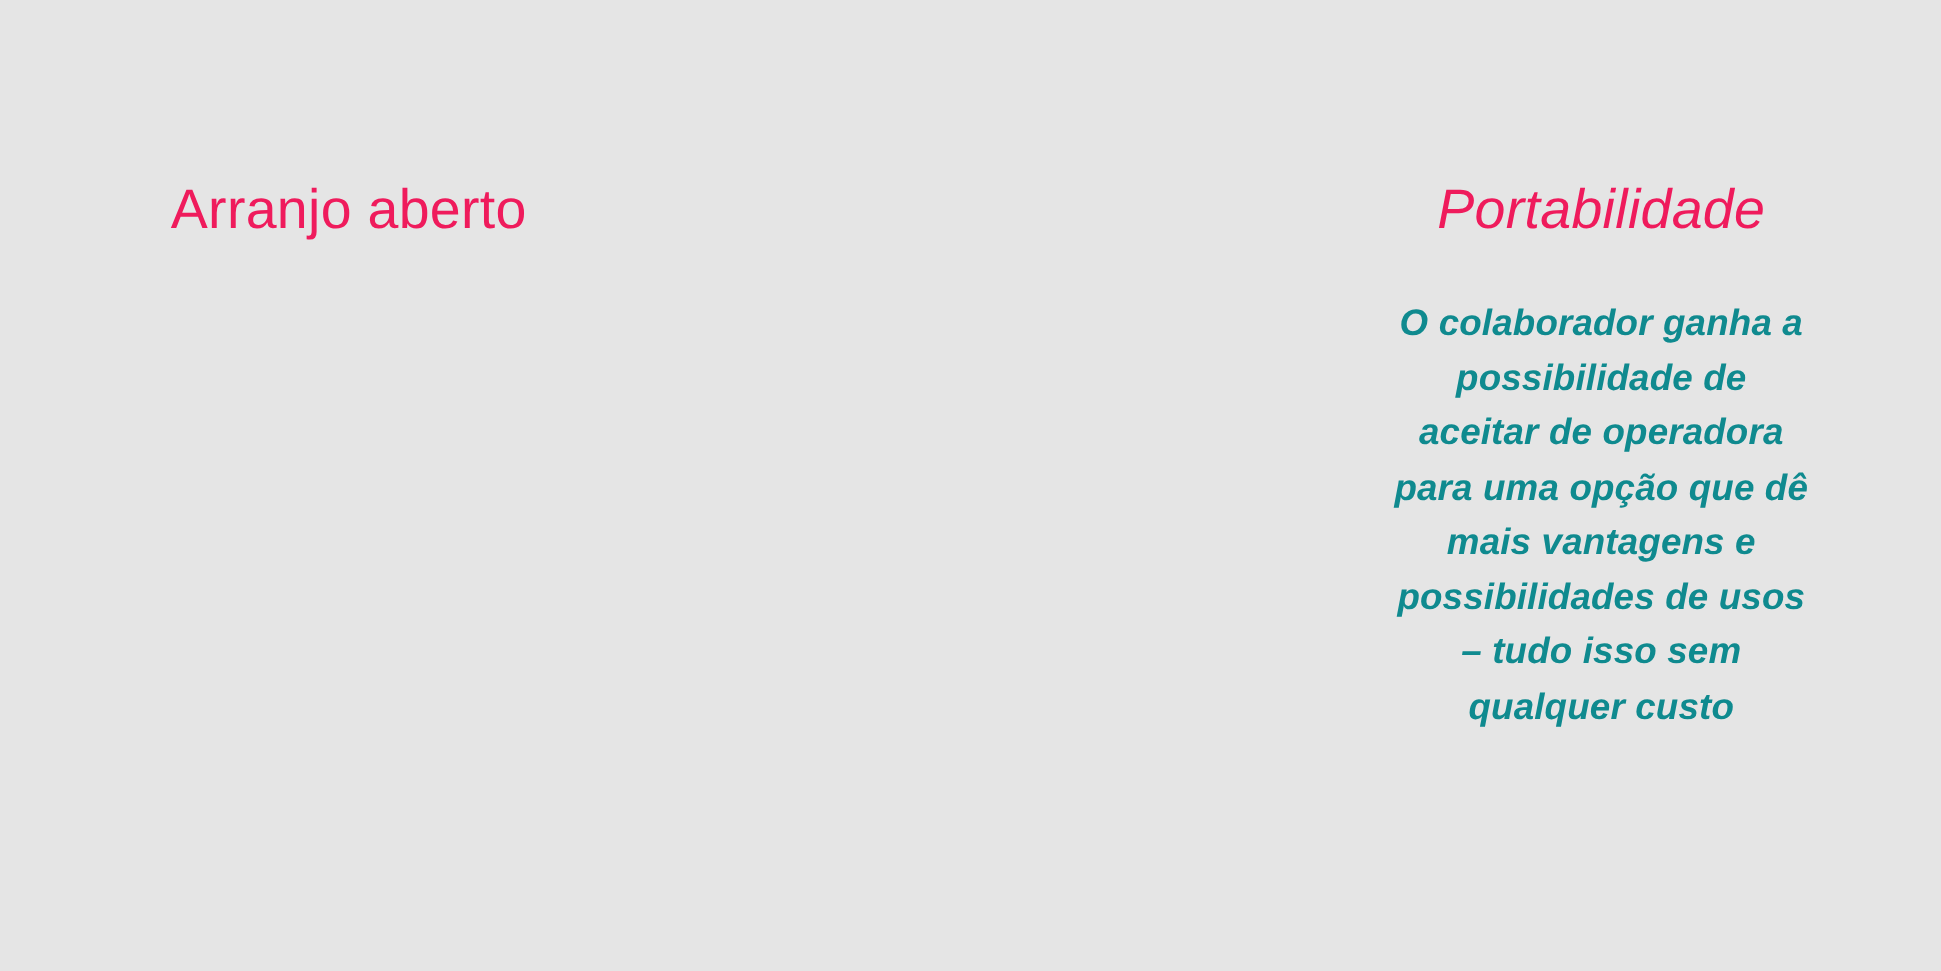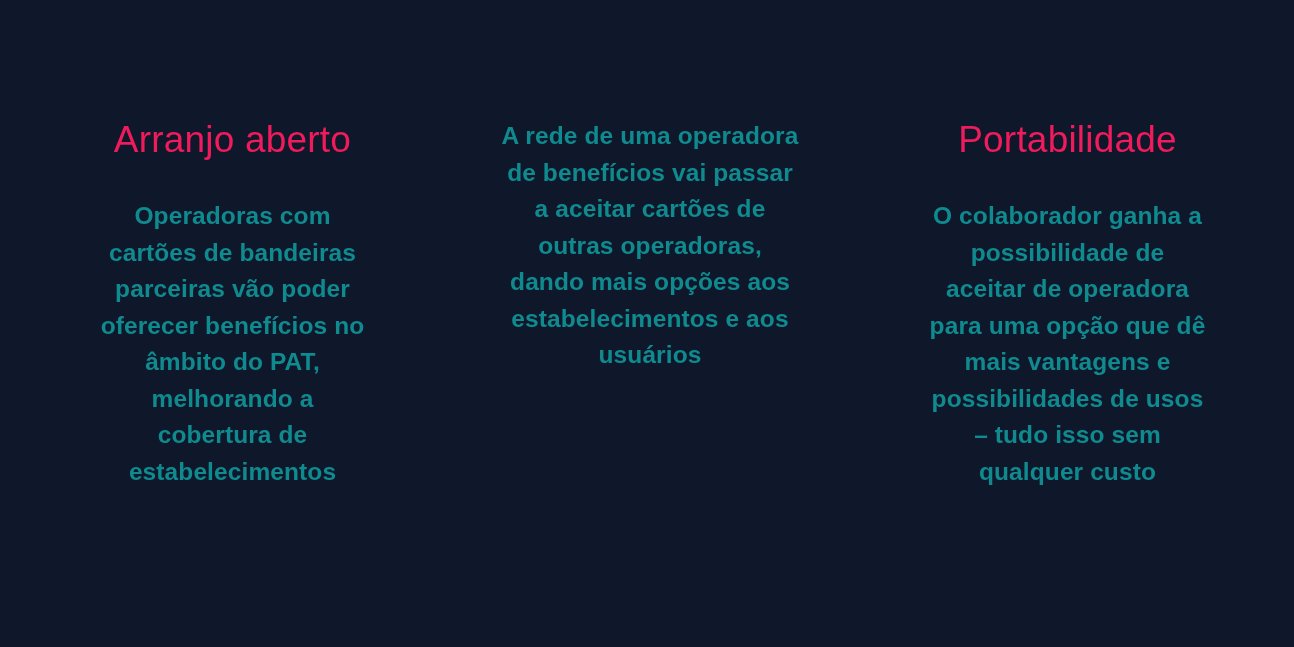--- a/index.html
+++ b/index.html
@@ -11,21 +11,21 @@
     width: 1294px;
     height: 647px;
     background: #000000;
     font-family: "Liberation Sans", sans-serif;
     overflow: hidden;
   }
   .slide {
     position: relative;
     width: 1294px;
     height: 647px;
-    background: #0f172a;
+    background: #e5e5e5;
     box-sizing: border-box;
   }
   .columns {
     position: absolute;
     top: 118px;
     left: 60px;
     width: 1180px;
     display: flex;
     flex-direction: row;
     align-items: flex-start;
@@ -55,35 +55,33 @@
     letter-spacing: 0.1px;
     margin: 0;
     max-width: 300px;
   }
   
   .col-1 .column-body { max-width: 282px; }
   .col-2 .column-body { max-width: 300px; }
   .col-3 .column-body { max-width: 278px; }
   .col-1 { align-items: center; }
   .col-2 { align-items: center; }
-  .col-3 { align-items: center; }
+  .col-3 { align-items: center; font-style: italic; }
 </style>
 </head>
 <body>
 
 <div class="slide">
   <div class="columns">
 
     <div class="column col-1">
       <h2 class="column-title">Arranjo aberto</h2>
-      <p class="column-body">Operadoras com cartões de bandeiras parceiras vão poder oferecer benefícios no âmbito do PAT, melhorando a cobertura de estabelecimentos</p>
     </div>
 
     <div class="column col-2">
-      <p class="column-body">A rede de uma operadora de benefícios vai passar a aceitar cartões de outras operadoras, dando mais opções aos estabelecimentos e aos usuários</p>
     </div>
 
     <div class="column col-3">
       <h2 class="column-title">Portabilidade</h2>
       <p class="column-body">O colaborador ganha a possibilidade de aceitar de operadora para uma opção que dê mais vantagens e possibilidades de usos – tudo isso sem qualquer custo</p>
     </div>
 
   </div>
 </div>
 

